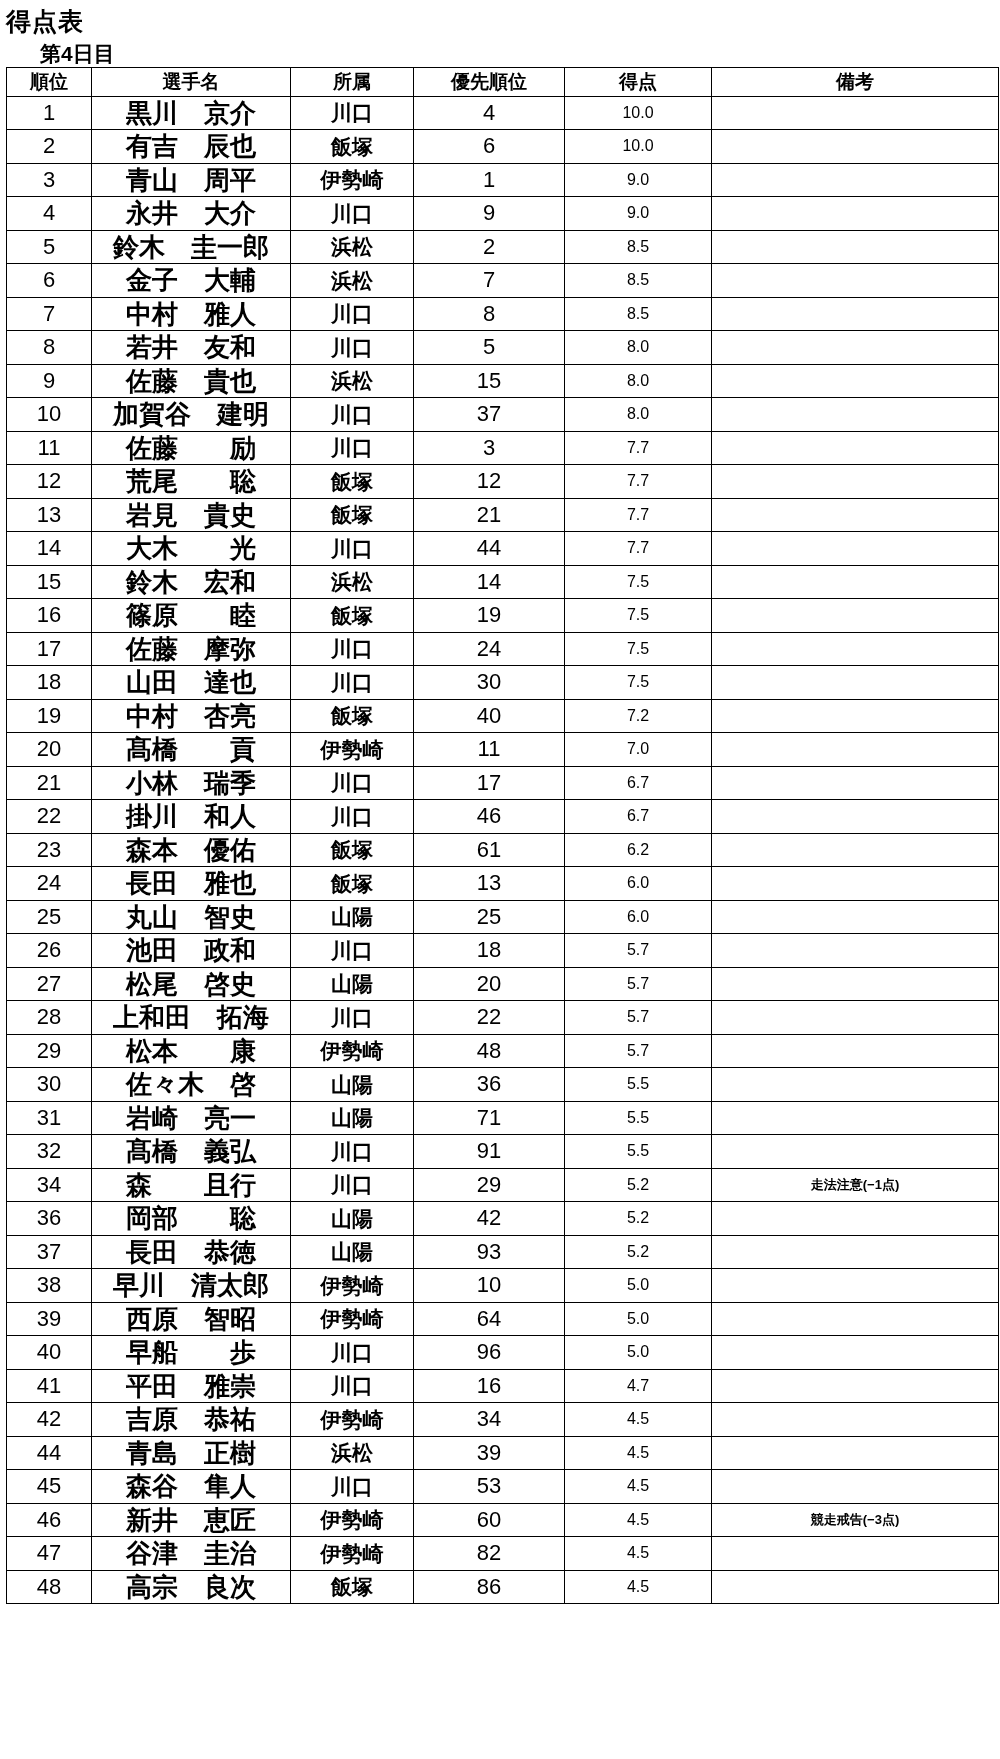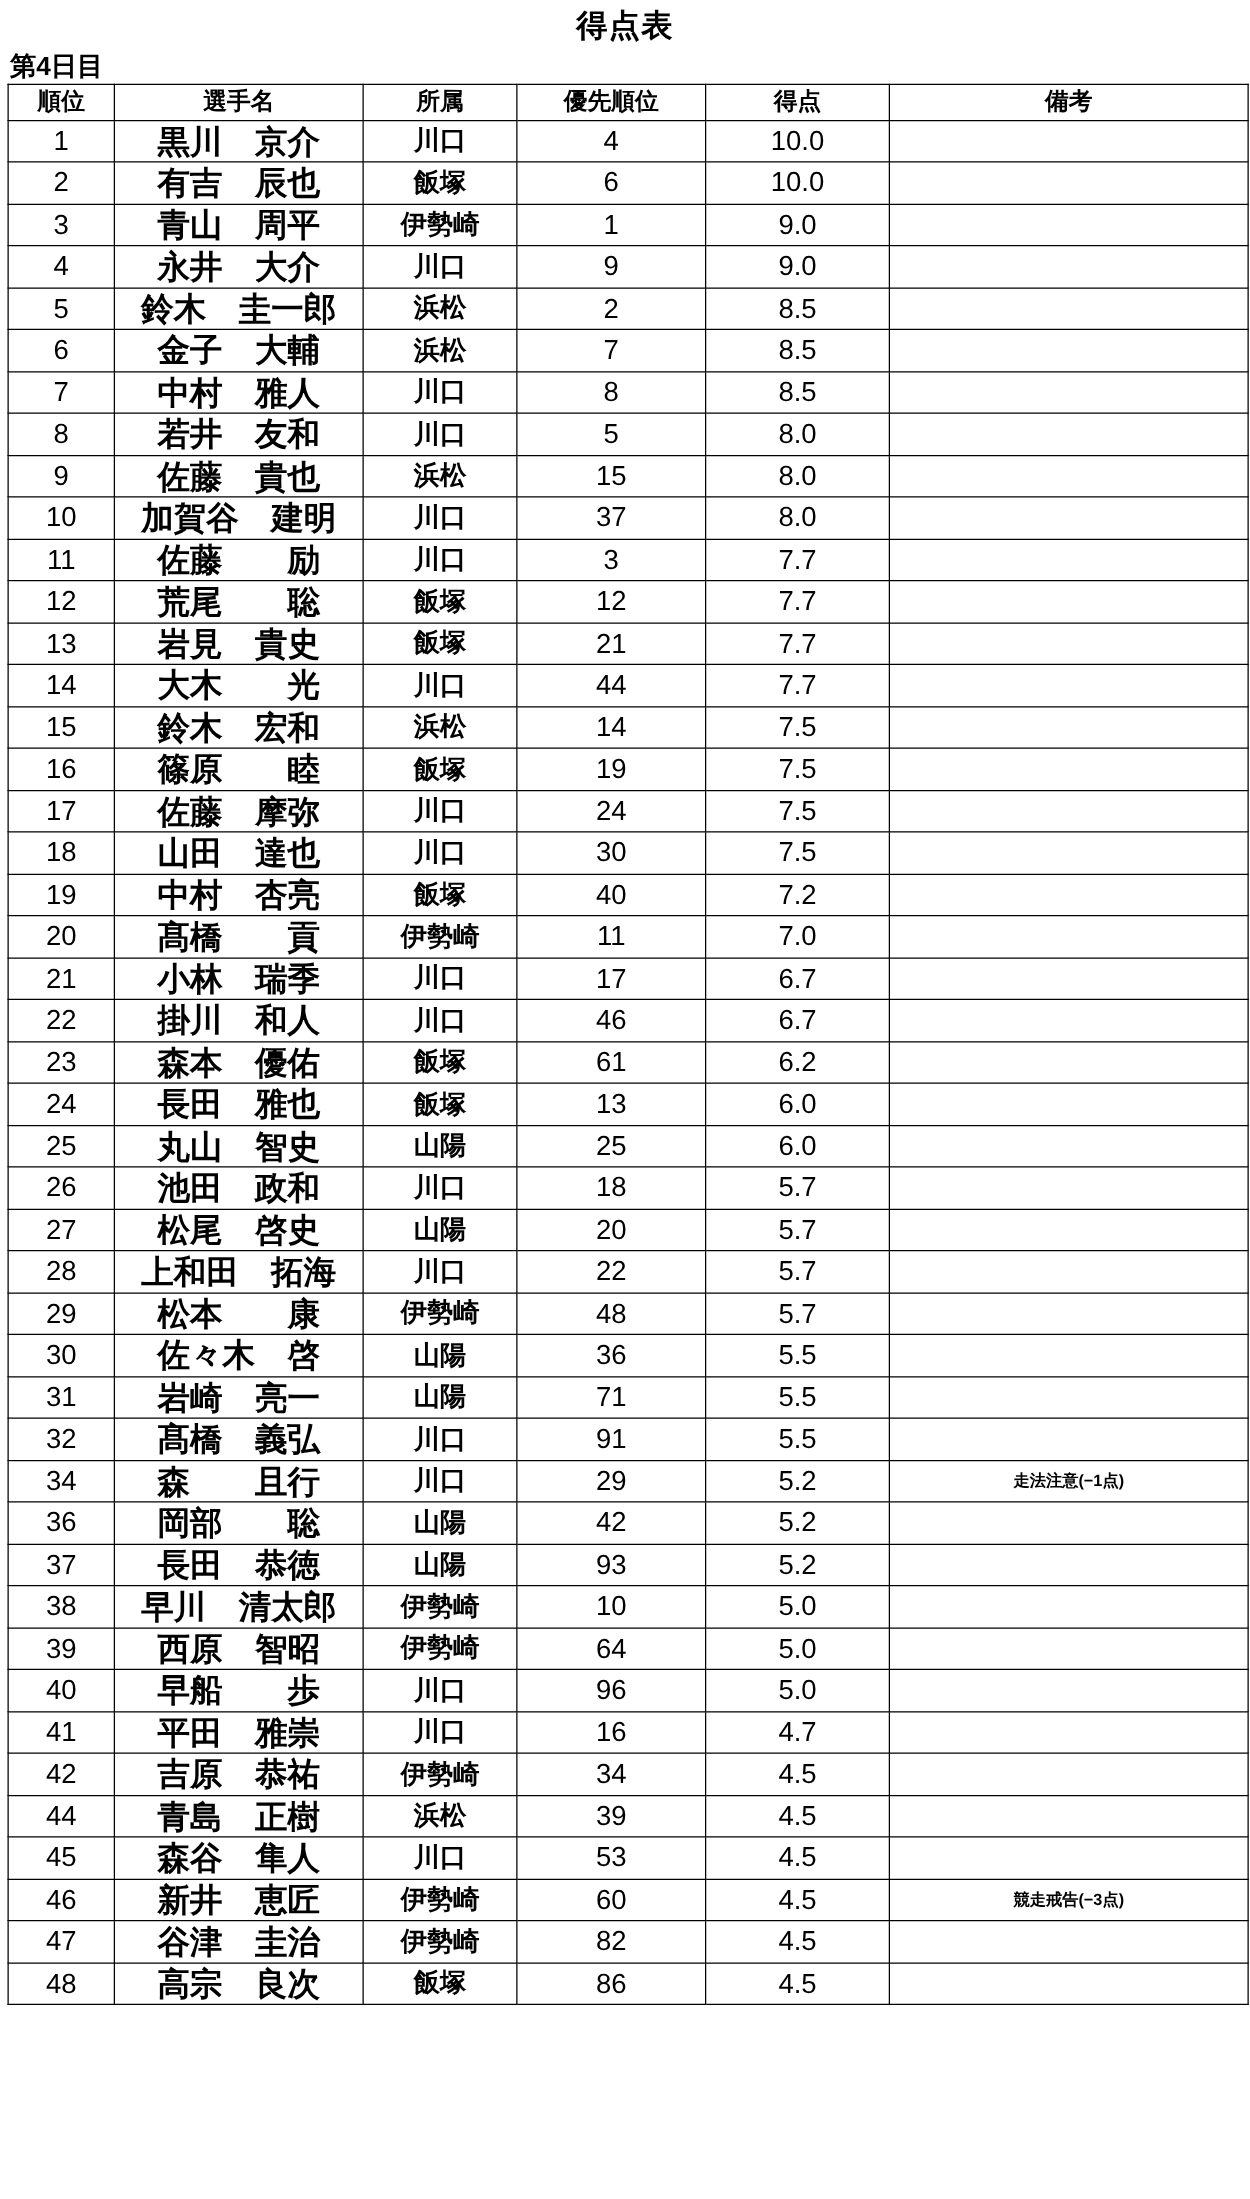--- a/index.html
+++ b/index.html
@@ -15,34 +15,35 @@
     overflow: hidden;
   }
   .page {
     width: 1000px;
     height: 1759px;
     position: relative;
     box-sizing: border-box;
     padding: 0 6px;
   }
   .doc-title {
-    text-align: center;
+    text-align: left;
     font-size: 25px;
     font-weight: bold;
     letter-spacing: 1px;
     padding-top: 8px;
     padding-bottom: 6px;
     line-height: 1.1;
   }
   .day-label {
     font-size: 21px;
     font-weight: bold;
     padding-left: 2px;
     padding-bottom: 2px;
     line-height: 1.1;
+    margin-left: 32px;
   }
   table.score {
     border-collapse: collapse;
     table-layout: fixed;
     width: 986px;
     margin: 0 auto;
   }
   table.score th, table.score td {
     border: 1px solid #000000;
     text-align: center;
@@ -55,21 +56,21 @@
   }
   table.score th {
     font-size: 19px;
     font-weight: bold;
     height: 28px;
   }
   .c-rank   { width: 84px; font-size: 22px; margin-left: 16px; }
   .c-name   { width: 198px; font-size: 26px; font-weight: bold; }
   .c-team   { width: 122px; font-size: 21px; font-weight: bold; }
   .c-pri    { width: 150px; font-size: 22px; }
-  .c-score  { width: 146px; font-size: 22px; }
+  .c-score  { width: 146px; font-size: 16px; }
   .c-note   { width: 286px; font-size: 13px; font-weight: bold; }
   td.c-note { letter-spacing: 0px; }
   .name-inner {
     display: inline-block;
     white-space: pre;
   }
 </style>
 </head>
 <body>
 

